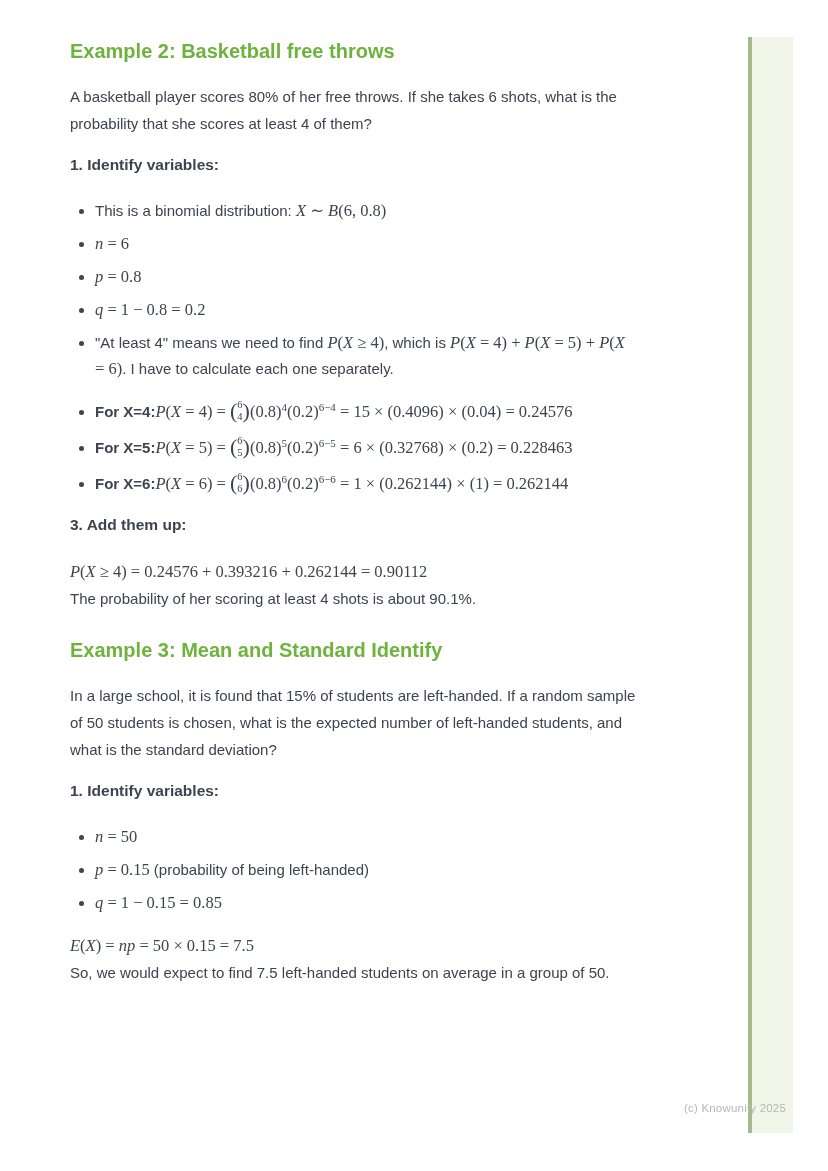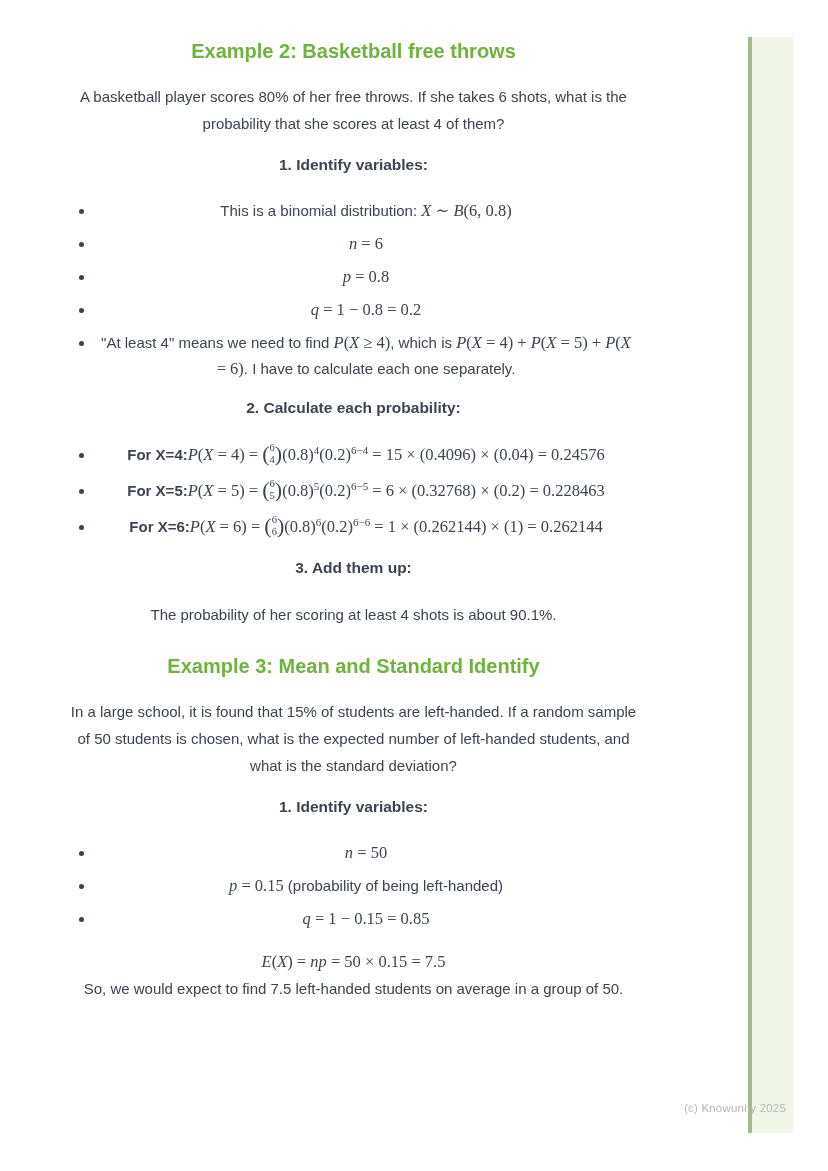--- a/index.html
+++ b/index.html
@@ -37,21 +37,20 @@
     z-index: 2;
     white-space: nowrap;
   }
   .content {
     position: relative;
     padding: 40px 0 0 70px;
     width: 567px;
     color: #3c4450;
     font-size: 15px;
     z-index: 0;
-    text-align: center;
   }
   h2 {
     font-size: 20px;
     line-height: 22px;
     font-weight: 700;
     color: #6eb33d;
     margin: 0 0 21px 0;
   }
   h2.second {
     margin-top: 27px;
@@ -127,21 +126,20 @@
     <p class="step">1. Identify variables:</p>
 
     <ul>
       <li><span><span>This is a binomial distribution: </span><span class="mi">X</span><span class="mr"> ∼ </span><span class="mi">B</span><span class="mr">(6, 0.8)</span></span></li>
       <li><span><span class="mi">n</span><span class="mr"> = 6</span></span></li>
       <li><span><span class="mi">p</span><span class="mr"> = 0.8</span></span></li>
       <li><span><span class="mi">q</span><span class="mr"> = 1 − 0.8 = 0.2</span></span></li>
       <li><span><span>"At least 4" means we need to find </span><span class="mi">P</span><span class="mr">(</span><span class="mi">X</span><span class="mr"> ≥ 4)</span><span>, which is </span><span class="mi">P</span><span class="mr">(</span><span class="mi">X</span><span class="mr"> = 4) + </span><span class="mi">P</span><span class="mr">(</span><span class="mi">X</span><span class="mr"> = 5) + </span><span class="mi">P</span><span class="mr">(</span><span class="mi">X</span><span class="mr"> = 6)</span><span>. I have to calculate each one separately.</span></span></li>
     </ul>
 
-    <p class="step">2. Calculate each probability:</p>
 
     <ul class="mathlist">
       <li><span><span class="bt">For X=4:</span><span class="mi">P</span><span class="mr">(</span><span class="mi">X</span><span class="mr"> = 4) = </span><span class="binom">
               <span class="bp">(</span>
               <span class="bfrac">
                 <span>6</span>
                 <span>4</span>
               </span>
               <span class="bp">)</span>
             </span><span class="mr">(0.8)</span><span class="msup">4</span><span class="mr">(0.2)</span><span class="msup">6−4</span><span class="mr"> = 15 × (0.4096) × (0.04) = 0.24576</span></span></li>
@@ -159,20 +157,21 @@
                 <span>6</span>
                 <span>6</span>
               </span>
               <span class="bp">)</span>
             </span><span class="mr">(0.8)</span><span class="msup">6</span><span class="mr">(0.2)</span><span class="msup">6−6</span><span class="mr"> = 1 × (0.262144) × (1) = 0.262144</span></span></li>
     </ul>
 
     <p class="step">3. Add them up:</p>
 
     <div class="block">
+      <div class="line"><span class="mi">P</span><span class="mr">(</span><span class="mi">X</span><span class="mr"> ≥ 4) = 0.24576 + 0.393216 + 0.262144 = 0.90112</span></div>
       <div class="line">The probability of her scoring at least 4 shots is about 90.1%.</div>
     </div>
 
     <h2 class="second">Example 3: Mean and Standard Identify</h2>
 
     <p class="intro">In a large school, it is found that 15% of students are left-handed. If a random sample of 50 students is chosen, what is the expected number of left-handed students, and what is the standard deviation?</p>
 
     <p class="step">1. Identify variables:</p>
 
     <ul>

